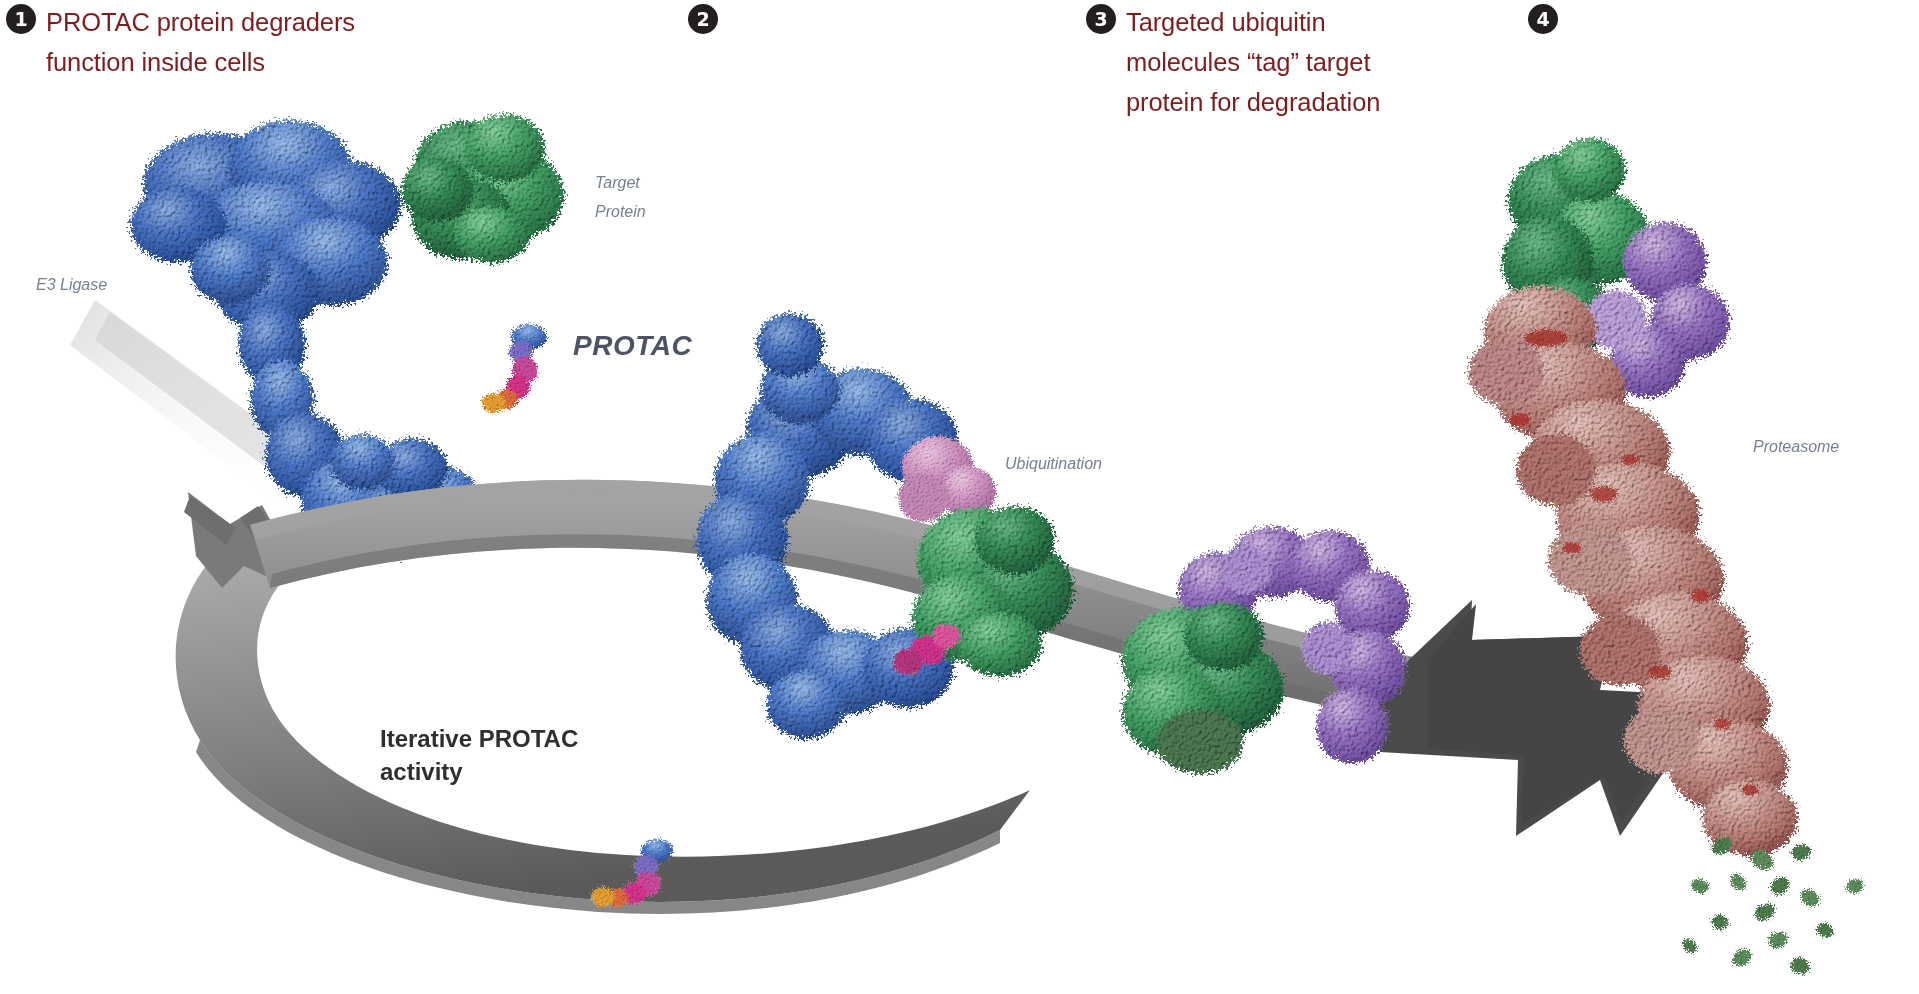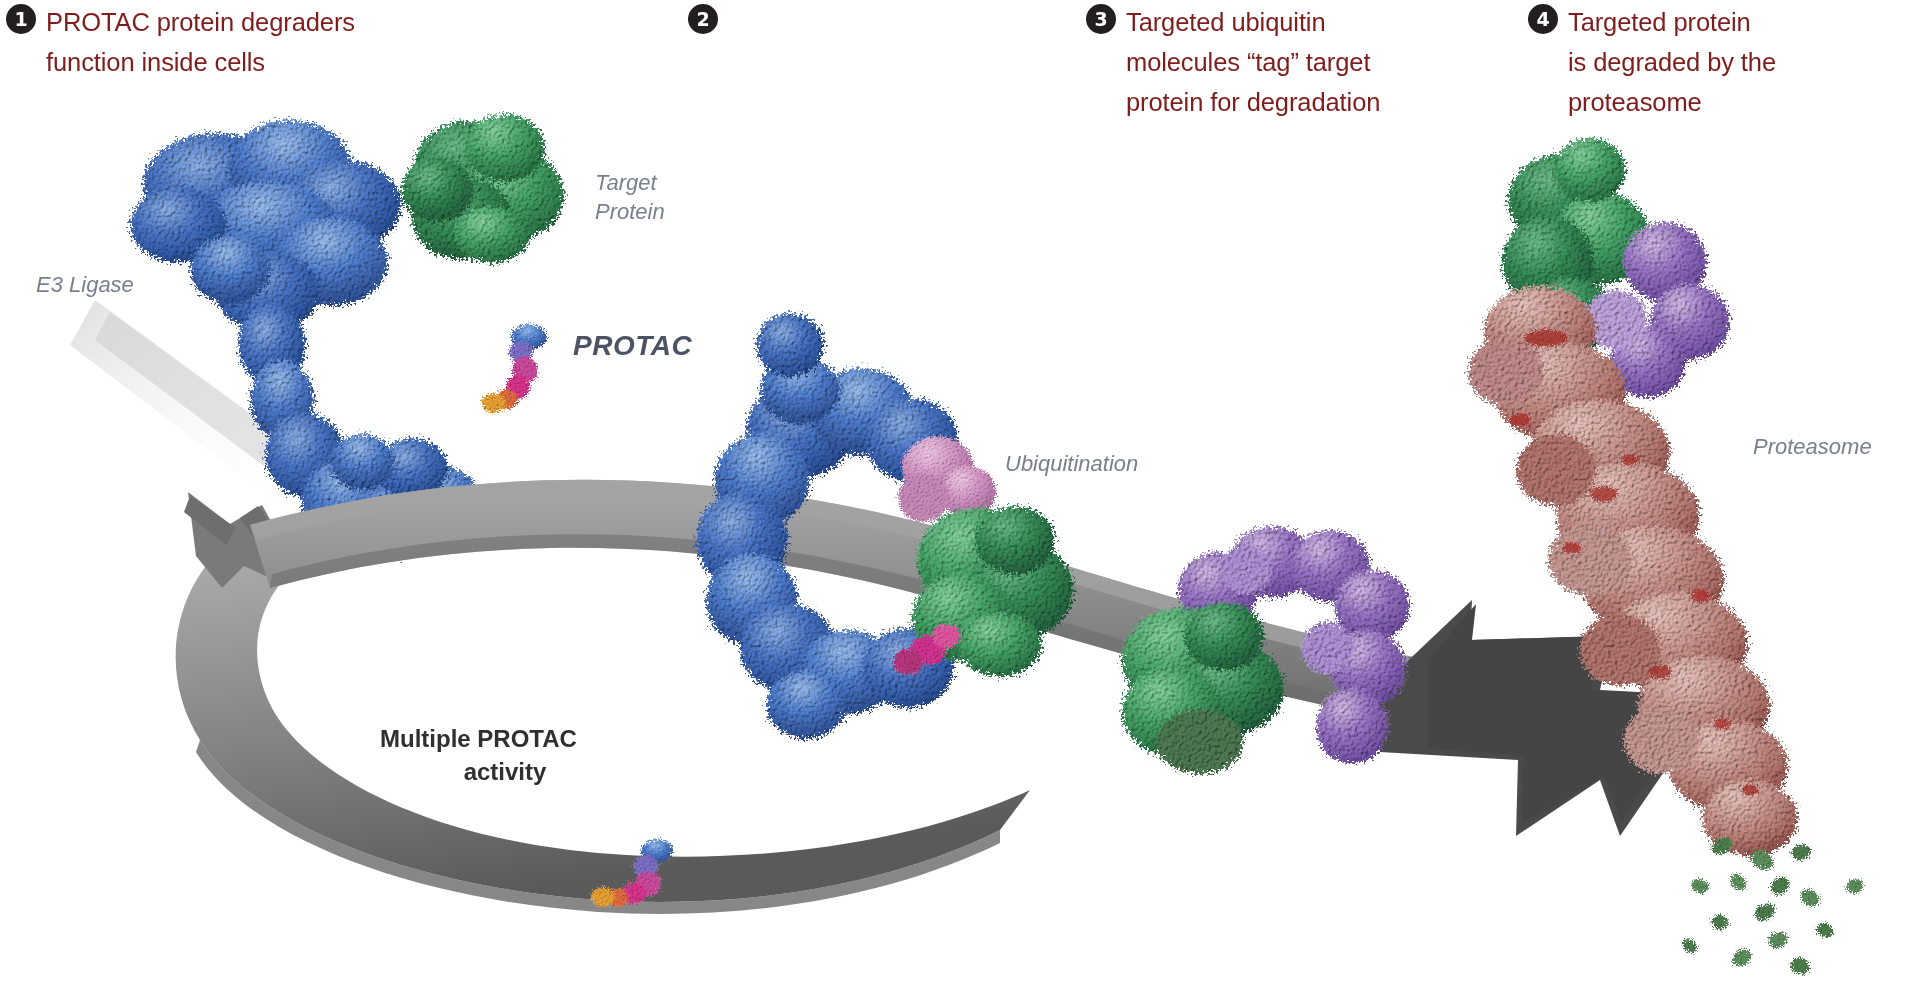--- a/index.html
+++ b/index.html
@@ -48,21 +48,21 @@
   #step1 { left: 6px;    top: 2px;  width: 420px; }
   #step2 { left: 688px;  top: 2px;  width: 330px; }
   #step3 { left: 1086px; top: 2px;  width: 400px; }
   #step4 { left: 1528px; top: 2px;  width: 360px; }
 
   
   .mol-label {
     position: absolute;
     font-style: italic;
     color: #78808e;
-    font-size: 22px;
+    font-size: 16px;
     line-height: 29px;
     white-space: pre-line;
     font-family: "Liberation Sans", sans-serif;
   }
   #label-e3         { left: 36px;  top: 270px; }
   #label-target     { left: 595px; top: 168px; }
   #label-protac     { left: 573px; top: 331px; font-weight: bold; color: #4c5364; font-size: 28px; letter-spacing: 0.5px; }
   #label-ubiq       { left: 1005px; top: 449px; }
   #label-proteasome { left: 1753px; top: 432px; }
 
@@ -72,21 +72,21 @@
     left: 380px;
     top: 722px;
     width: 250px;
     font-size: 24px;
     font-weight: bold;
     color: #2f2f2f;
     line-height: 33px;
     z-index: 30;
   }
   #iterative-caption .l1 { display: block; text-align: left; }
-  #iterative-caption .l2 { display: block; text-align: center; }
+  #iterative-caption .l2 { display: block; text-align: left; }
 
   svg.layer {
     position: absolute;
     left: 0;
     top: 0;
     width: 1919px;
     height: 994px;
   }
   #art { z-index: 5; }
 </style>
@@ -416,30 +416,27 @@
 
   <div class="step-header" id="step3">
     <div class="step-badge">3</div>
     <div class="step-text">Targeted ubiquitin
 molecules “tag” target
 protein for degradation</div>
   </div>
 
   <div class="step-header" id="step4">
     <div class="step-badge">4</div>
-    <div class="step-text">Targeted protein
-is degraded by the
-proteasome</div>
   </div>
 
   <div class="mol-label" id="label-e3">E3 Ligase</div>
   <div class="mol-label" id="label-target">Target
 Protein</div>
   <div class="mol-label" id="label-protac">PROTAC</div>
   <div class="mol-label" id="label-ubiq">Ubiquitination</div>
   <div class="mol-label" id="label-proteasome">Proteasome</div>
 
   <div id="iterative-caption">
-    <span class="l1">Multiple PROTAC</span>
+    <span class="l1">Iterative PROTAC</span>
     <span class="l2">activity</span>
   </div>
 
 </div>
 
 </body></html>

